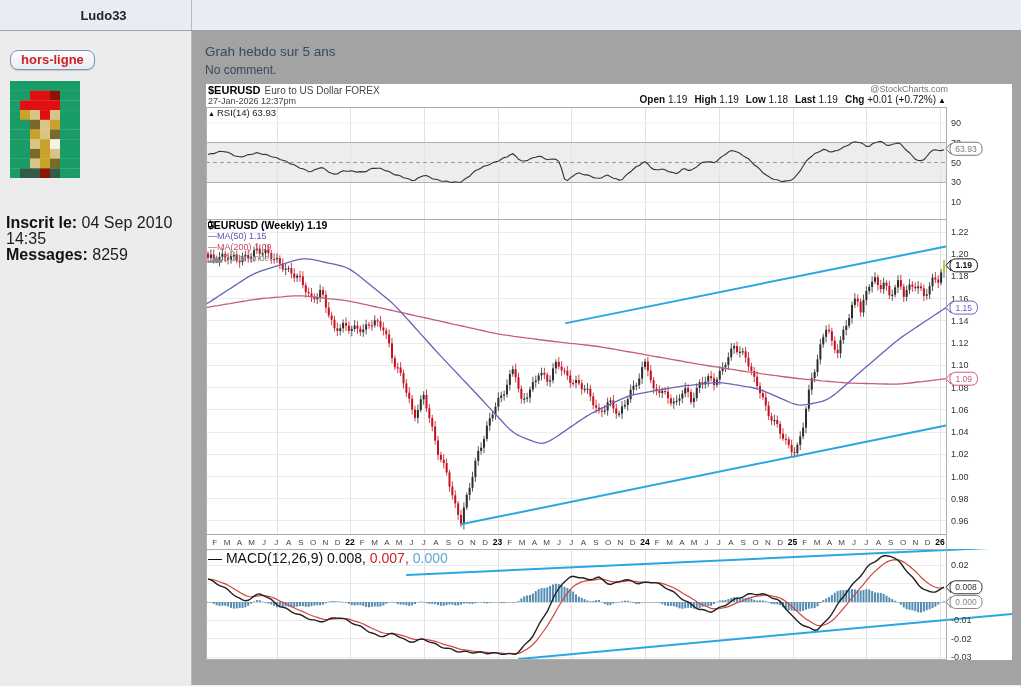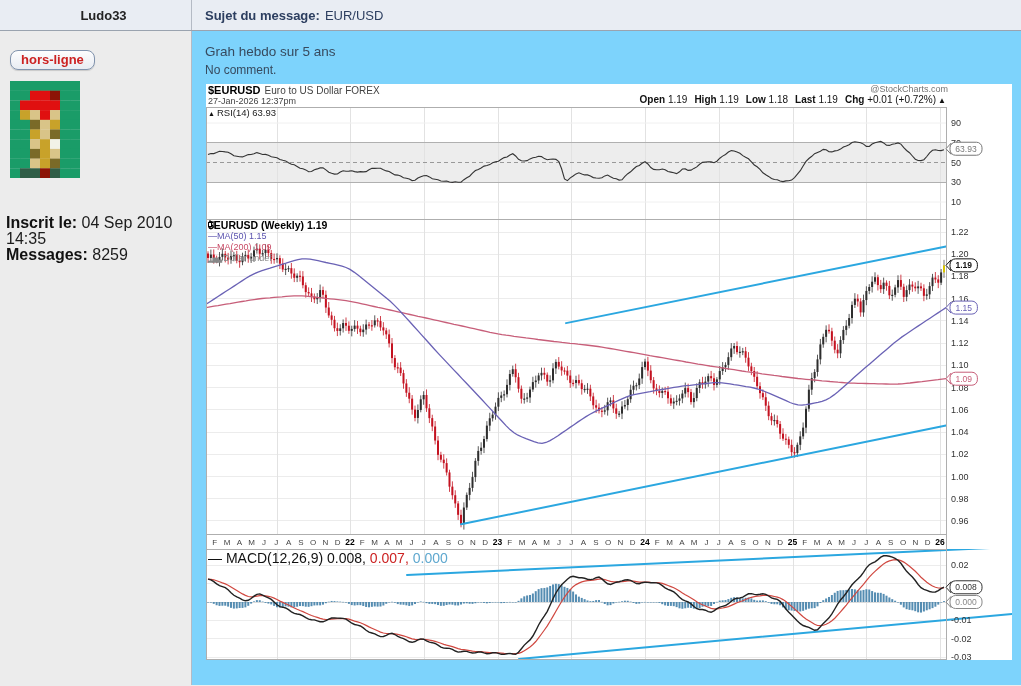--- a/index.html
+++ b/index.html
@@ -17,21 +17,21 @@
   .sidebar { width:192px; border-right:1px solid #b4bac4; padding:19px 8px 0 6px; background:#ececec; }
   .offline-btn { display:inline-block; margin-left:4px; padding:1px 10px 2px 10px; border:1px solid #8193ad;
                  border-radius:8px; background:linear-gradient(#fdfdfe,#e8ecf2);
                  color:#cc2222; font-weight:bold; font-size:13px; box-shadow:0 1px 1px rgba(0,0,0,.15); }
   .avatar { margin:11px 0 0 4px; width:70px; height:97px; }
   .avatar svg { width:70px; height:97px; display:block; }
   .side-text { margin:0; font-size:16px; color:#1c1c1c; line-height:16px; width:172px; }
   .side-text b { color:#111; }
   .joined { margin-top:37px; }
 
-  .content { flex:1; position:relative; background:#7dd3fc; padding:13px 0 0 13px; }
+  .content { flex:1; position:relative; background:#a3a3a3; padding:13px 0 0 13px; }
   .msg-line { margin:0 0 4px 0; font-size:13.5px; color:#374a5e; }
   .msg-line2 { margin:0 0 7px 0; font-size:12px; color:#374a5e; }
 
   .chart { position:relative; margin-left:1px; width:806px; height:576px; background:#ffffff; }
   .chart svg { position:absolute; left:0; top:0; }
   .ov { position:absolute; font-size:9px; color:#444; white-space:nowrap; pointer-events:none; }
   .t-sym  { left:2px; top:0px; }
   .t-sym .sym { font-weight:bold; font-size:11px; color:#000; }
   .t-sym .desc { font-size:10px; color:#444; margin-left:4px; }
   .t-date { left:2px; top:12px; }
@@ -51,24 +51,20 @@
   .mv-red { color:#cc2222; }
   .mv-blue { color:#5fa8cf; }
 </style>
 </head>
 <body>
 
 <div class="page">
   <div class="header-row">
     <div class="header-left">
       <span>Ludo33</span>
-    </div>
-    <div class="header-right">
-      <span class="subj-label">Sujet du message:</span>
-      <span>EUR/USD</span>
     </div>
   </div>
   <div class="body-row">
     <div class="sidebar">
       <span class="offline-btn">hors-ligne</span>
       <div class="avatar">
           <svg id="avatar-svg" viewBox="0 0 7 10" preserveAspectRatio="none">
             <rect x="0" y="0" width="1.02" height="1.02" fill="#1a9c68"></rect>
             <rect x="1" y="0" width="1.02" height="1.02" fill="#1a9c68"></rect>
             <rect x="2" y="0" width="1.02" height="1.02" fill="#1a9c68"></rect>

